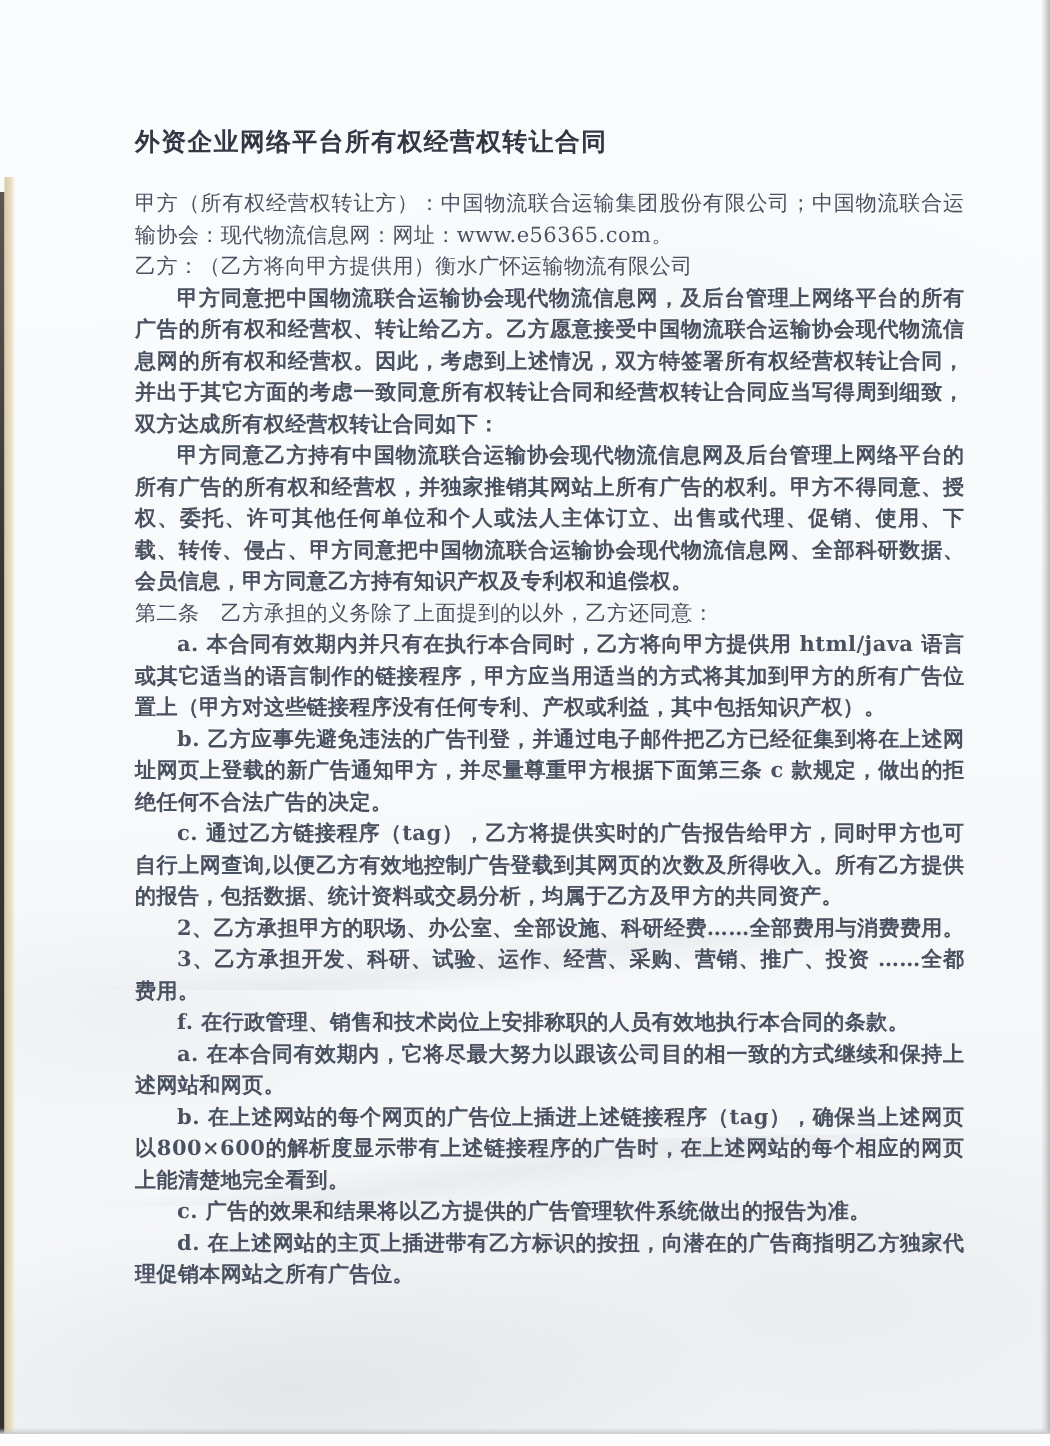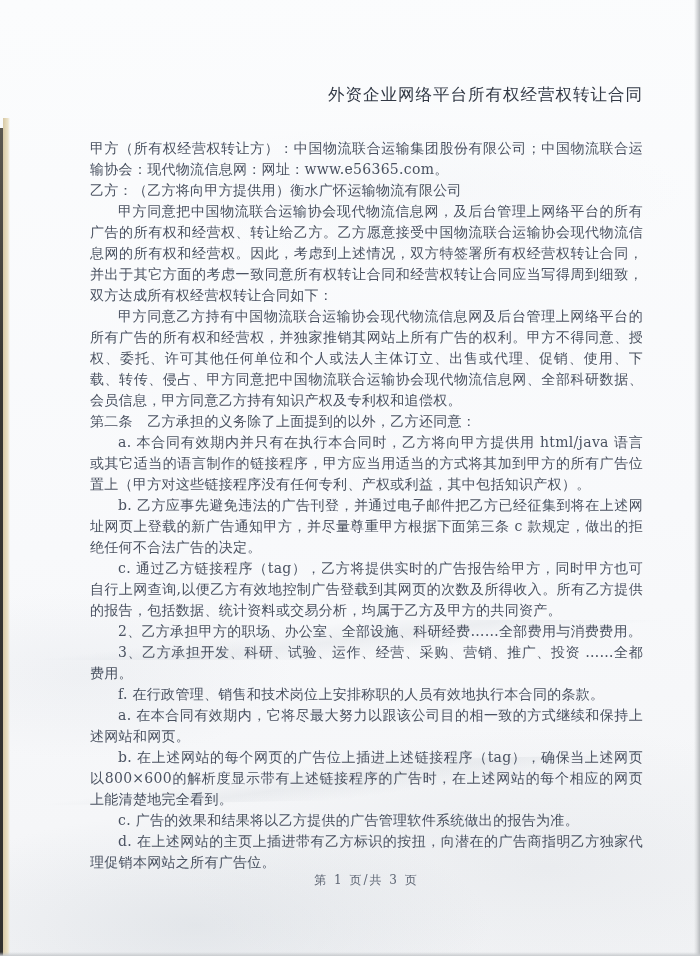--- a/index.html
+++ b/index.html
@@ -51,37 +51,37 @@
   .crease-2 { top: 760px; transform: rotate(-1deg); }
 
   .content {
     position: absolute;
     left: 90px;
     right: 57px;
     top: 84px;
     color: var(--ink, #4a5261);
   }
   .title {
-    margin: 0 0 32px 0;
-    text-align: right;
+    margin: 0 0 20px 0;
+    text-align: left;
     font-size: 16.5px;
-    font-weight: normal;
+    font-weight: bold;
     letter-spacing: 1px;
     color: #323945;
     font-family: "DejaVu Sans", "Liberation Sans", sans-serif;
   }
   .body p.para {
     margin: 0;
     font-size: 14px;
     line-height: 21px;
     text-align: justify;
     letter-spacing: 0.3px;
     word-break: break-all;
   }
-  .body p.para.indent { text-indent: 2em; }
+  .body p.para.indent { text-indent: 2em; font-weight: bold; }
   .footer {
     position: absolute;
     left: 90px;
     right: 57px;
     top: 872px;
     text-align: center;
     font-size: 12px;
     letter-spacing: 2px;
     color: #5d6573;
   }
@@ -112,14 +112,13 @@
         <p class="para indent">2、乙方承担甲方的职场、办公室、全部设施、科研经费……全部费用与消费费用。</p>
         <p class="para indent">3、乙方承担开发、科研、试验、运作、经营、采购、营销、推广、投资 ……全都费用。</p>
         <p class="para indent">f. 在行政管理、销售和技术岗位上安排称职的人员有效地执行本合同的条款。</p>
         <p class="para indent">a. 在本合同有效期内，它将尽最大努力以跟该公司目的相一致的方式继续和保持上述网站和网页。</p>
         <p class="para indent">b. 在上述网站的每个网页的广告位上插进上述链接程序（tag），确保当上述网页以800×600的解析度显示带有上述链接程序的广告时，在上述网站的每个相应的网页上能清楚地完全看到。</p>
         <p class="para indent">c. 广告的效果和结果将以乙方提供的广告管理软件系统做出的报告为准。</p>
         <p class="para indent">d. 在上述网站的主页上插进带有乙方标识的按扭，向潜在的广告商指明乙方独家代理促销本网站之所有广告位。</p>
       </div>
   </div>
 
-  <div class="footer">第 1 页/共 3 页</div>
 </div>
 
 </body></html>

